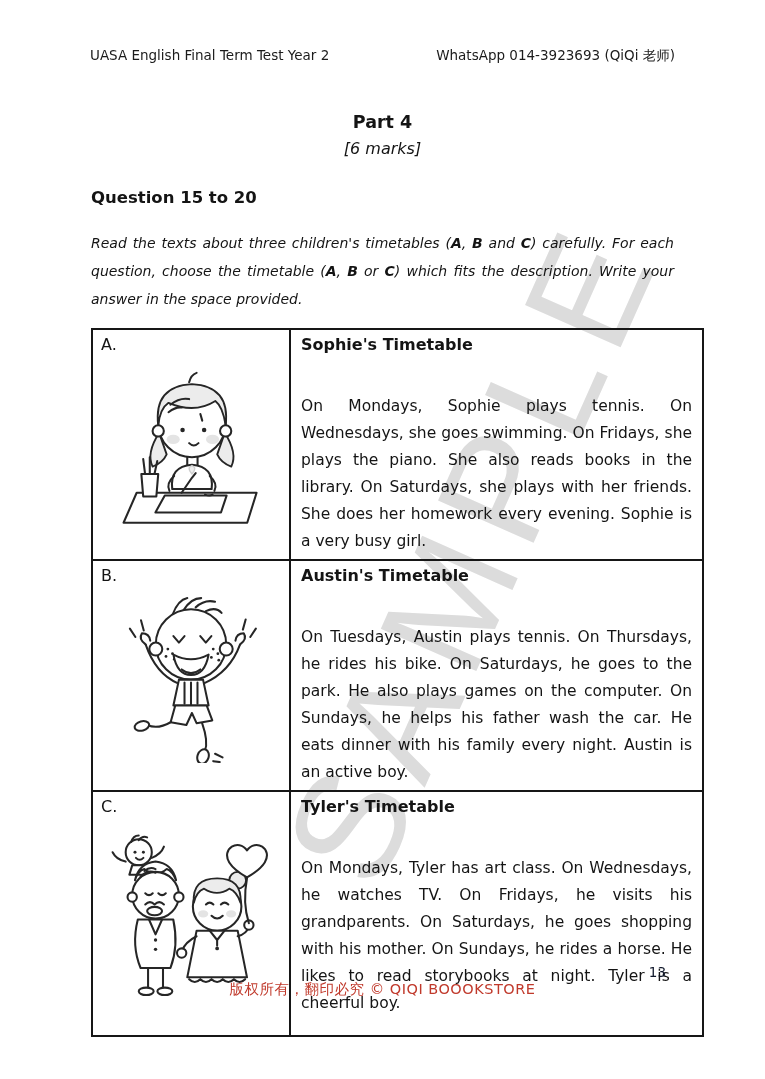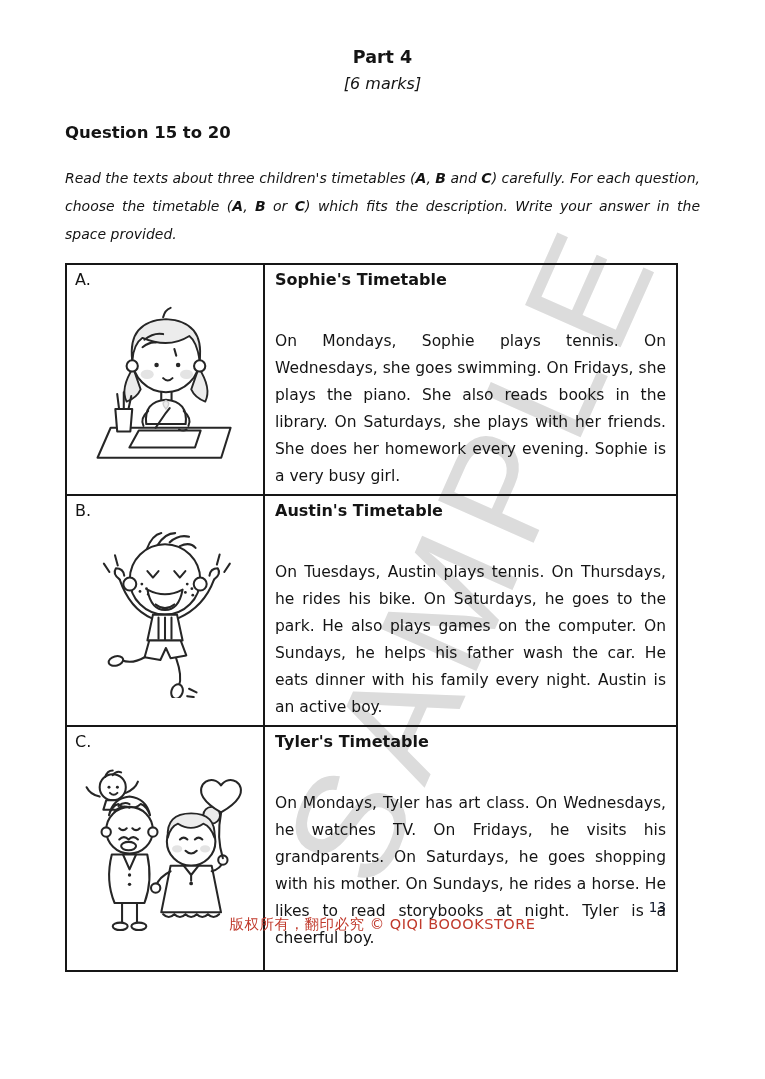--- a/index.html
+++ b/index.html
@@ -14,21 +14,21 @@
     font-size:152px; letter-spacing:14px; font-weight:400;
     color:#dcdcdc; white-space:nowrap; user-select:none;
   }
   .content{position:relative; z-index:1;}
   .doc-header{
     display:flex; justify-content:space-between;
     padding:47px 90px 0 90px; font-size:13.5px; color:#1b1b1b;
   }
   .part-title{ text-align:center; margin-top:47px; font-size:17.5px; font-weight:bold; }
   .marks-line{ text-align:center; margin-top:7px; font-size:16px; font-style:italic; }
-  .body-col{ padding:0 65px; }
+  .body-col{ padding:0 91px; }
   .question-heading{ margin-top:30px; font-size:16.5px; font-weight:bold; }
   .instructions{
     margin-top:22px; font-size:14px; font-style:italic;
     line-height:28px; text-align:justify;
   }
   .instructions b{font-weight:bold;}
   table.timetable{
     margin-top:15px; border-collapse:collapse; table-layout:fixed;
     width:571px; background:transparent;
   }
@@ -59,20 +59,24 @@
   svg .dot{ fill:#262626; stroke:none; }
 </style>
 </head>
 <body>
 
 <div class="page">
 
   <div class="watermark">SAMPLE</div>
 
   <div class="content">
+    <div class="doc-header">
+      <span>UASA English Final Term Test Year 2</span>
+      <span>WhatsApp 014-3923693 (QiQi 老师)</span>
+    </div>
 
     <div class="part-title">Part 4</div>
     <div class="marks-line">[6 marks]</div>
 
     <div class="body-col">
       <div class="question-heading">Question 15 to 20</div>
       <div class="instructions">Read the texts about three children's timetables (<b>A</b>,  <b>B</b> and <b>C</b>) carefully. For each question, choose the timetable (<b>A</b>,  <b>B</b> or <b>C</b>) which fits the description. Write your answer in the space provided.</div>
 
       <table class="timetable">
         <tbody>

